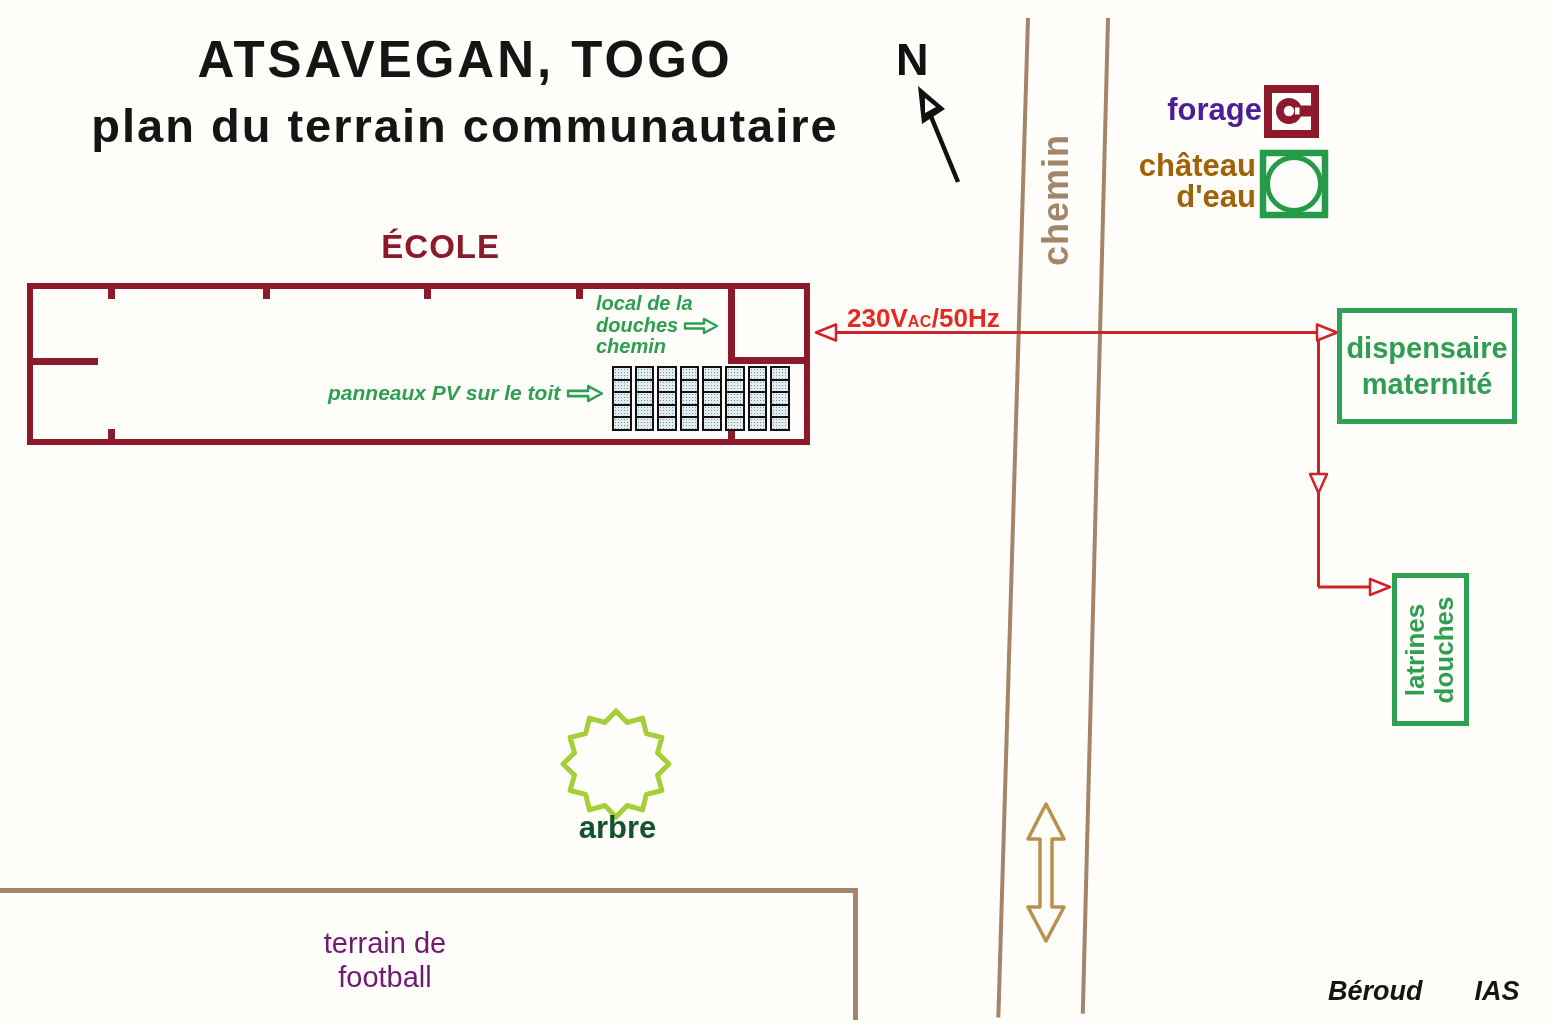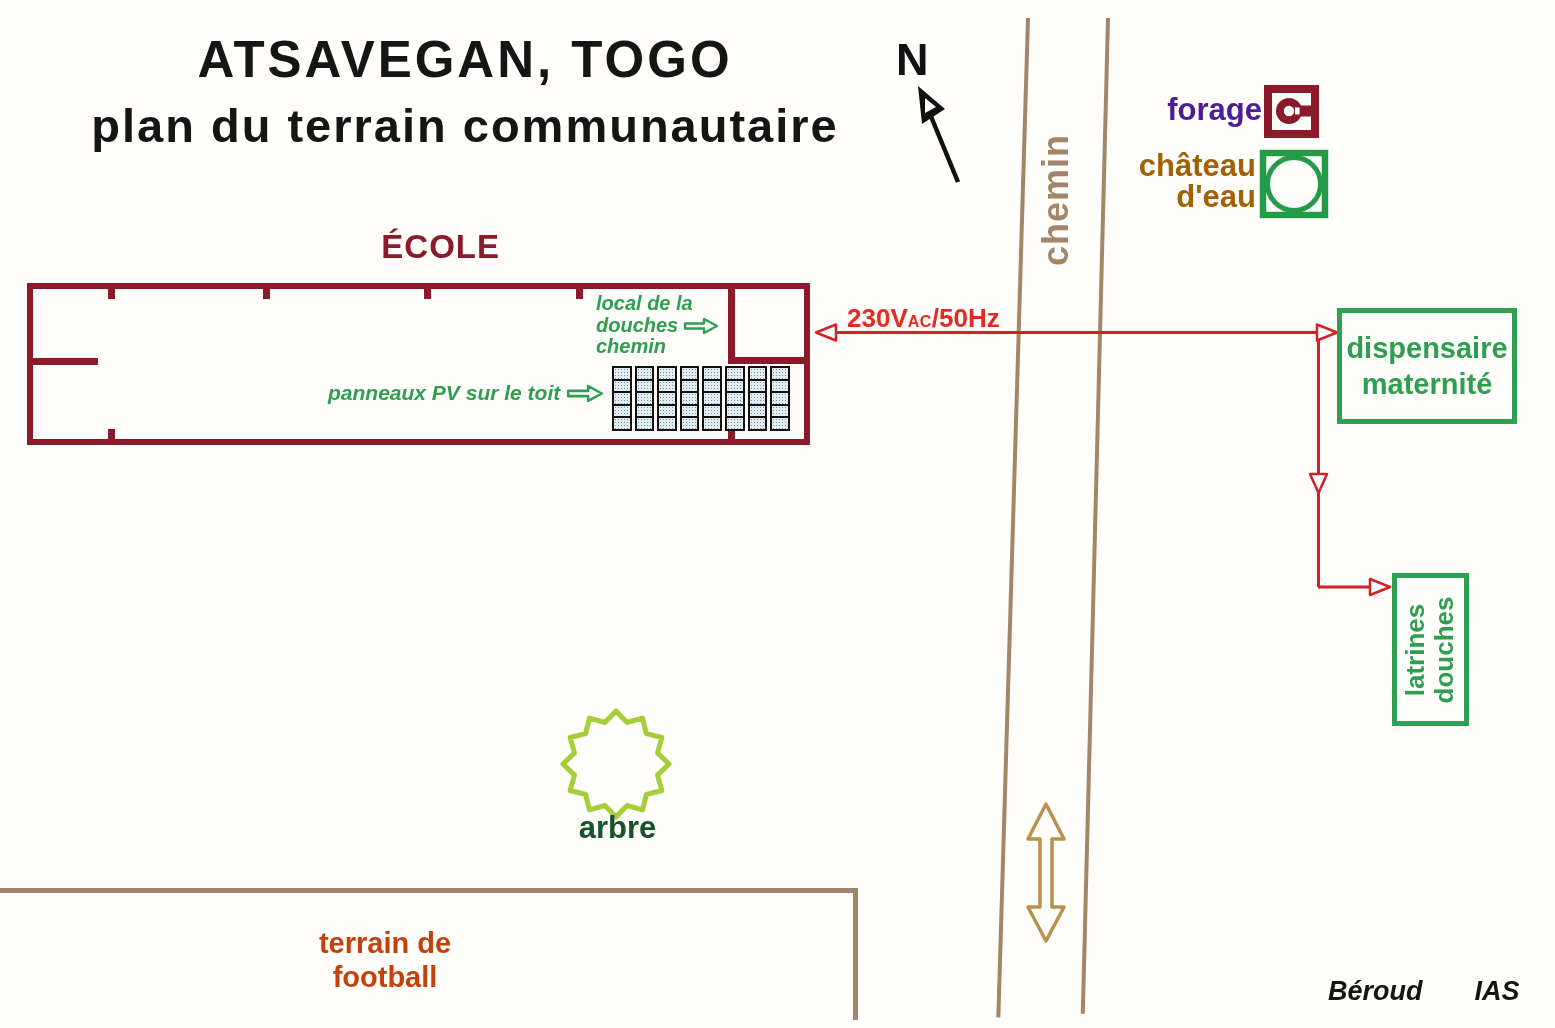--- a/index.html
+++ b/index.html
@@ -64,21 +64,21 @@
   .dispensaire{left:1337px;top:308px;width:180px;height:116px;flex-direction:column;font-size:29px;line-height:36px;text-align:center;}
   .latrines{left:1392px;top:573px;width:77px;height:153px;}
   .latrines .rot{transform:rotate(-90deg);white-space:nowrap;text-align:center;font-size:26px;line-height:29px;}
 
   
   .arbre-label{left:560px;top:810px;width:115px;text-align:center;font-size:31px;font-weight:700;color:#14532d;}
 
   
   .foot-line-h{left:0;top:888px;width:858px;height:5px;background:#a3866a;}
   .foot-line-v{left:853px;top:888px;width:5px;height:132px;background:#a3866a;}
-  .football-label{left:295px;top:926px;width:180px;text-align:center;font-size:29px;font-weight:700;line-height:34px;color:#c2410c;}
+  .football-label{left:295px;top:926px;width:180px;text-align:center;font-size:29px;font-weight:400;line-height:34px;color:#701a75;}
 
   
   .credits{left:1328px;top:976px;font-size:27px;font-weight:700;font-style:italic;color:#151515;white-space:nowrap;}
   .credits .org{margin-left:52px;}
 </style>
 </head>
 <body>
 
 <div class="canvas">
 

